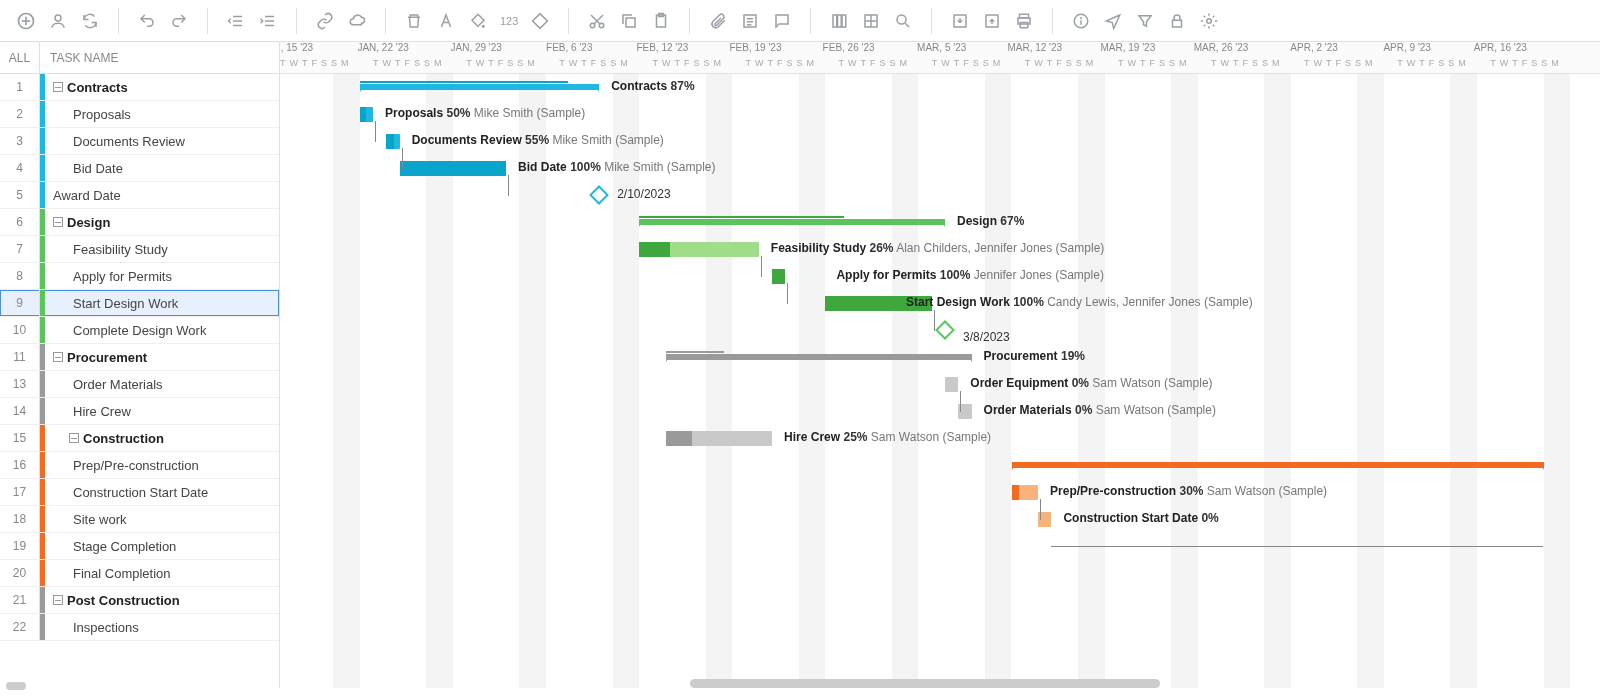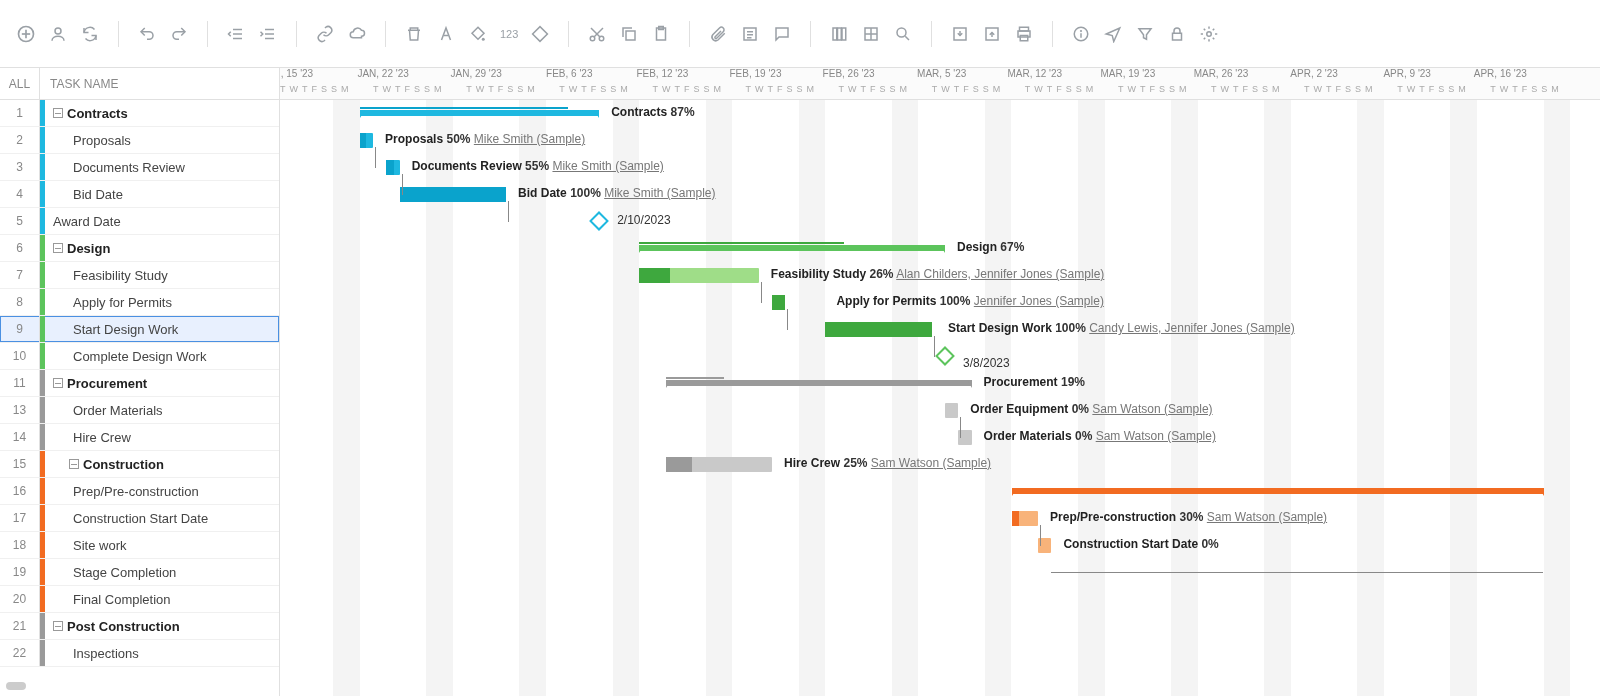--- a/index.html
+++ b/index.html
@@ -1,19 +1,19 @@
 <!DOCTYPE html>
 <html><head>
 <meta charset="utf-8">
 <style>
 * { margin: 0; padding: 0; box-sizing: border-box; }
 body { font-family: -apple-system, Helvetica, Arial, sans-serif; font-size: 12px; color: #333; background: #fff; overflow: hidden; width: 1600px; height: 696px; }
 
 
-.toolbar { height: 68px; display: flex; align-items: center; padding: 0 16px; gap: 14px; border-bottom: 1px solid #e0e0e0; }
+.toolbar { height: 42px; display: flex; align-items: center; padding: 0 16px; gap: 14px; border-bottom: 1px solid #e0e0e0; }
 .tb-group { display: flex; gap: 12px; align-items: center; }
 .tb-sep { width: 1px; height: 26px; background: #e0e0e0; margin: 0 4px; }
 .tb-icon { width: 20px; height: 20px; display: flex; align-items: center; justify-content: center; color: #9aa0a6; cursor: pointer; }
 .tb-text { color: #9aa0a6; font-size: 11px; }
 
 
 .main { display: flex; height: 646px; }
 .leftpane { width: 280px; flex-shrink: 0; display: flex; flex-direction: column; border-right: 1px solid #e0e0e0; }
 .lp-header { display: flex; height: 32px; border-bottom: 1px solid #e0e0e0; align-items: center; }
 .lp-all { width: 40px; text-align: center; color: #888; font-size: 12px; border-right: 1px solid #e0e0e0; height: 100%; display:flex;align-items:center;justify-content:center; }
@@ -38,21 +38,21 @@
 .weekend-band { position: absolute; top: 0; bottom: 0; background: #f4f4f4; }
 .bar { position: absolute; height: 15px; top: 6px; border-radius: 1px; }
 .summary-bar { height: 6px; top: 10px; }
 .summary-bar::before, .summary-bar::after { content:""; position:absolute; top:0; width:0; height:0; border-top:8px solid currentColor; }
 .summary-bar::before { left:0; border-right:5px solid transparent; }
 .summary-bar::after  { right:0; border-left:5px solid transparent; }
 .progress-inner { position: absolute; left:0; top:0; bottom:0; height:100%; }
 .bar-label { position: absolute; top: 5px; white-space: nowrap; font-size: 12px; }
 .bar-label .tname { font-weight: 600; color: #222; }
 .bar-label .pct { font-weight: 600; }
-.bar-label .assign { color: #777; font-weight: 400; text-decoration: underline; }
+.bar-label .assign { color: #777; font-weight: 400; }
 .milestone { position:absolute; width:14px; height:14px; top:6px; transform: rotate(45deg); border:2px solid; background:#fff; }
 
 .dep-line { position:absolute; background:#888; }
 
 .scrollbar-bottom { position:absolute; bottom:0; left:410px; width:470px; height:9px; background:#ccc; border-radius:5px; }
 .scrollbar-left { position:absolute; bottom:6px; left:6px; width:20px; height:8px; background:#ccc; border-radius:4px; }
 </style>
 </head>
 <body>
 
@@ -461,21 +461,21 @@
         <div style="position: absolute; left: 359.1px; top: 142px; height: 2px; width: 204.953px; background: rgb(62, 168, 62);"></div>
         <div class="bar-label" style="left: 677px; top: 140px;"><span class="tname">Design</span>  <span class="pct">67%</span></div>
         <div class="bar" style="left: 359.1px; width: 119.7px; top: 168px; background: rgb(159, 221, 136);"></div>
         <div class="progress-inner" style="position: absolute; left: 359.1px; top: 168px; height: 15px; width: 31.122px; background: rgb(62, 168, 62);"></div>
         <div class="bar-label" style="left: 490.8px; top: 167px;"><span class="tname">Feasibility Study</span>  <span class="pct">26%</span>  <span class="assign">Alan Childers, Jennifer Jones (Sample)</span></div>
         <div class="bar" style="left: 492.1px; width: 13.3px; top: 195px; background: rgb(92, 196, 92);"></div>
         <div class="progress-inner" style="position: absolute; left: 492.1px; top: 195px; height: 15px; width: 13.3px; background: rgb(62, 168, 62);"></div>
         <div class="bar-label" style="left: 517.4px; top: 194px; margin-left: 39px;"><span class="tname">Apply for Permits</span>  <span class="pct">100%</span>  <span class="assign">Jennifer Jones (Sample)</span></div>
         <div class="bar" style="left: 545.3px; width: 106.4px; top: 222px; background: rgb(92, 196, 92);"></div>
         <div class="progress-inner" style="position: absolute; left: 545.3px; top: 222px; height: 15px; width: 106.4px; background: rgb(62, 168, 62);"></div>
-        <div class="bar-label" style="left: 668px; top: 221px;"><span class="tname">Start Design Work</span>  <span class="pct">100%</span>  <span class="assign">Candy Lewis, Jennifer Jones (Sample)</span></div>
+        <div class="bar-label" style="left: 626px; top: 221px;"><span class="tname">Start Design Work</span>  <span class="pct">100%</span>  <span class="assign">Candy Lewis, Jennifer Jones (Sample)</span></div>
         <div class="milestone" style="left: 658px; top: 249px; border-color: rgb(92, 196, 92);"></div>
         <div class="bar-label" style="left: 683px; top: 256px;"><span>3/8/2023</span></div>
         <div class="bar summary-bar" style="left: 385.7px; width: 305.9px; top: 280px; background: rgb(154, 154, 154); color: rgb(154, 154, 154);"></div>
         <div style="position: absolute; left: 385.7px; top: 277px; height: 2px; width: 58.121px; background: rgb(154, 154, 154);"></div>
         <div class="bar-label" style="left: 703.6px; top: 275px;"><span class="tname">Procurement</span>  <span class="pct">19%</span></div>
         <div class="bar" style="left: 665px; width: 13.3px; top: 303px; background: rgb(201, 201, 201);"></div>
         <div class="bar-label" style="left: 690.3px; top: 302px;"><span class="tname">Order Equipment</span>  <span class="pct">0%</span>  <span class="assign">Sam Watson (Sample)</span></div>
         <div class="bar" style="left: 678.3px; width: 13.3px; top: 330px; background: rgb(201, 201, 201);"></div>
         <div class="bar-label" style="left: 703.6px; top: 329px;"><span class="tname">Order Materials</span>  <span class="pct">0%</span>  <span class="assign">Sam Watson (Sample)</span></div>
         <div class="bar" style="left: 385.7px; width: 106.4px; top: 357px; background: rgb(201, 201, 201);"></div>

